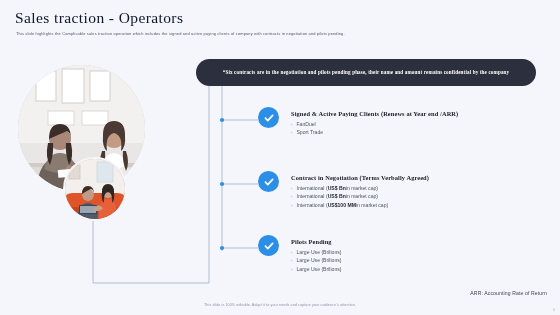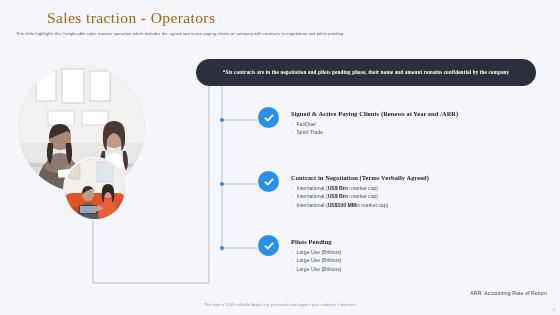--- a/index.html
+++ b/index.html
@@ -14,23 +14,22 @@
     width:560px;height:315px;
     background:#f4f6fb;
     box-sizing:border-box;
   }
   
   .title{
     position:absolute;left:15px;top:9px;
     font-family:"Liberation Serif", serif;
     font-size:15.5px;
     letter-spacing:.4px;
-    color:#a16207;
+    color:#0f172a;
     white-space:nowrap;
-    margin-left:32px;
   }
   .subtitle{
     position:absolute;left:16px;top:31px;
     font-size:3.9px;
     color:#4c5464;
     letter-spacing:.18px;
     white-space:nowrap;
   }
   
   .photo-big{

